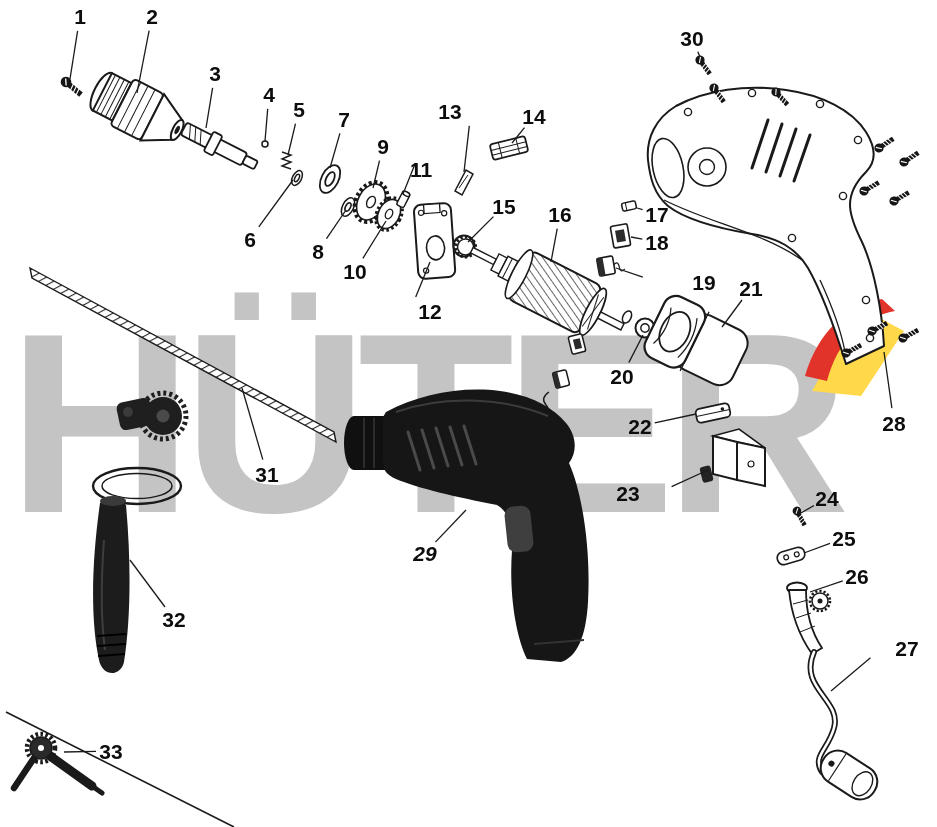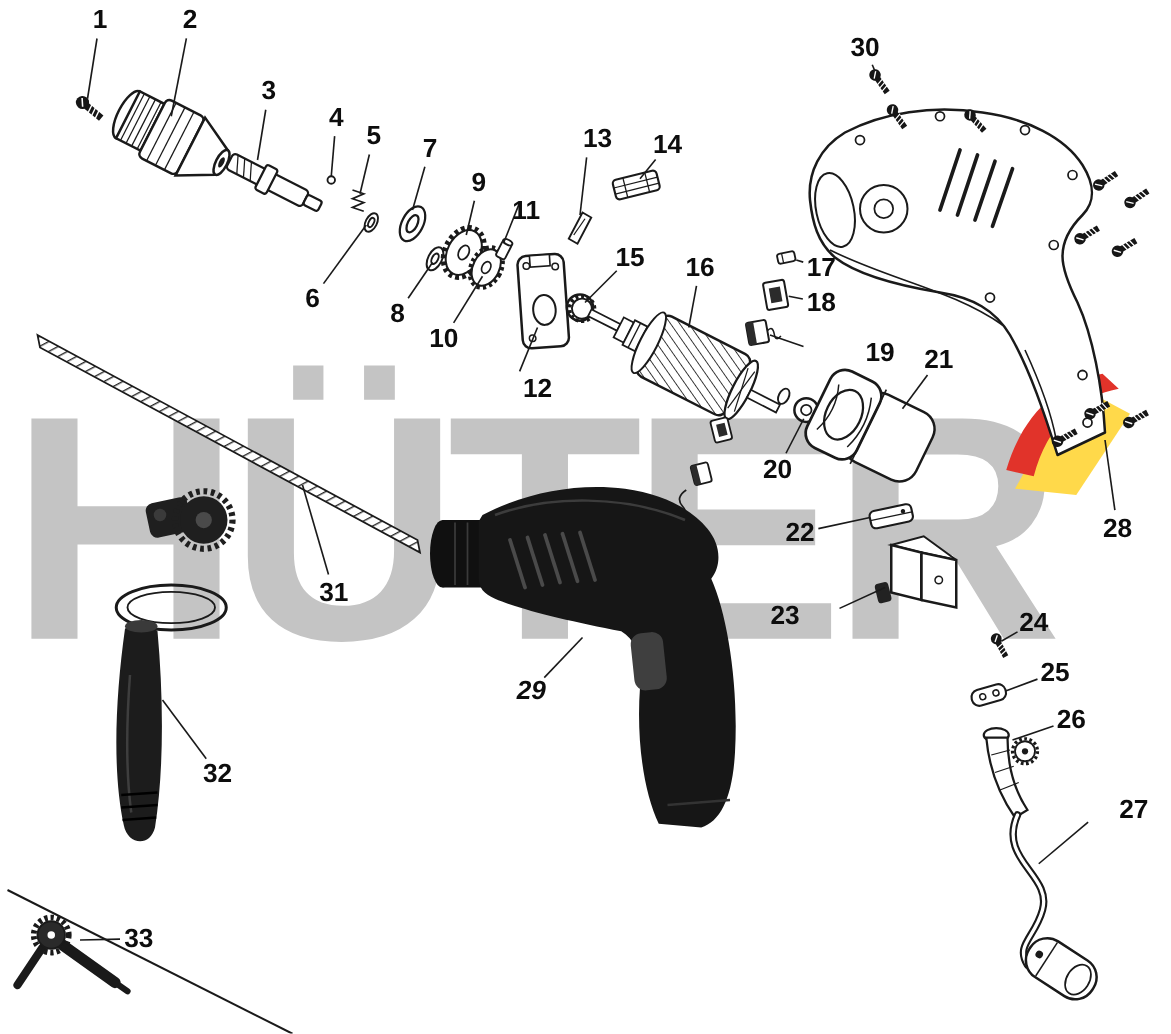--- a/index.html
+++ b/index.html
@@ -375,21 +375,21 @@
       <div class="callout" style="left: 215px; top: 73px;">3</div>
       <div class="callout" style="left: 269px; top: 94px;">4</div>
       <div class="callout" style="left: 299px; top: 109px;">5</div>
       <div class="callout" style="left: 250px; top: 239px;">6</div>
       <div class="callout" style="left: 344px; top: 119px;">7</div>
       <div class="callout" style="left: 318px; top: 251px;">8</div>
       <div class="callout" style="left: 383px; top: 146px;">9</div>
       <div class="callout" style="left: 355px; top: 271px;">10</div>
       <div class="callout" style="left: 421px; top: 149px; margin-top: 20px;">11</div>
       <div class="callout" style="left: 410px; top: 311px; margin-left: 20px;">12</div>
-      <div class="callout" style="left: 478px; top: 111px;">13</div>
+      <div class="callout" style="left: 450px; top: 111px;">13</div>
       <div class="callout" style="left: 534px; top: 116px;">14</div>
       <div class="callout" style="left: 504px; top: 206px;">15</div>
       <div class="callout" style="left: 560px; top: 214px;">16</div>
       <div class="callout" style="left: 657px; top: 214px;">17</div>
       <div class="callout" style="left: 657px; top: 242px;">18</div>
       <div class="callout" style="left: 668px; top: 282px; margin-left: 36px;">19</div>
       <div class="callout" style="left: 622px; top: 376px;">20</div>
       <div class="callout" style="left: 751px; top: 288px;">21</div>
       <div class="callout" style="left: 640px; top: 426px;">22</div>
       <div class="callout" style="left: 628px; top: 493px;">23</div>

